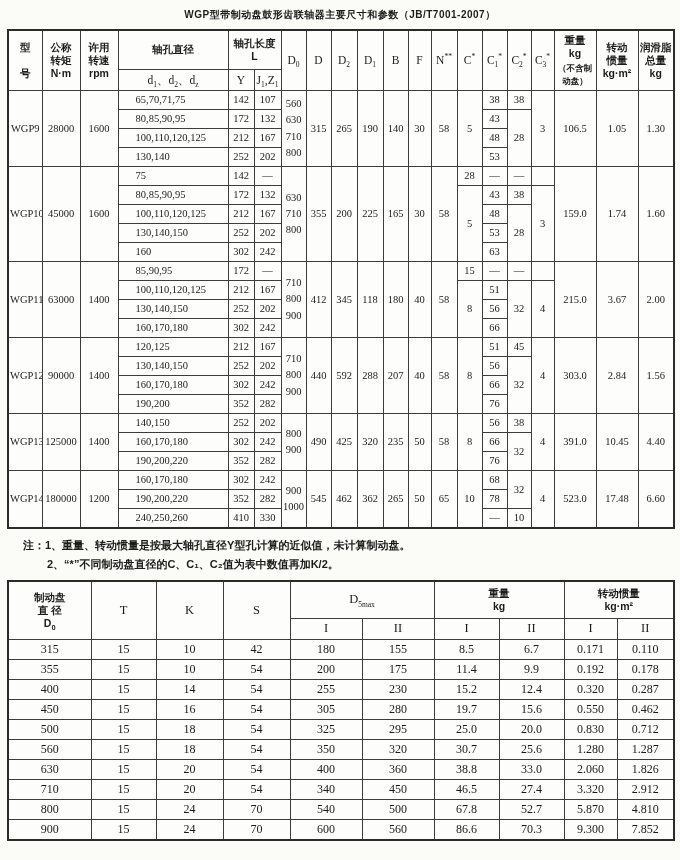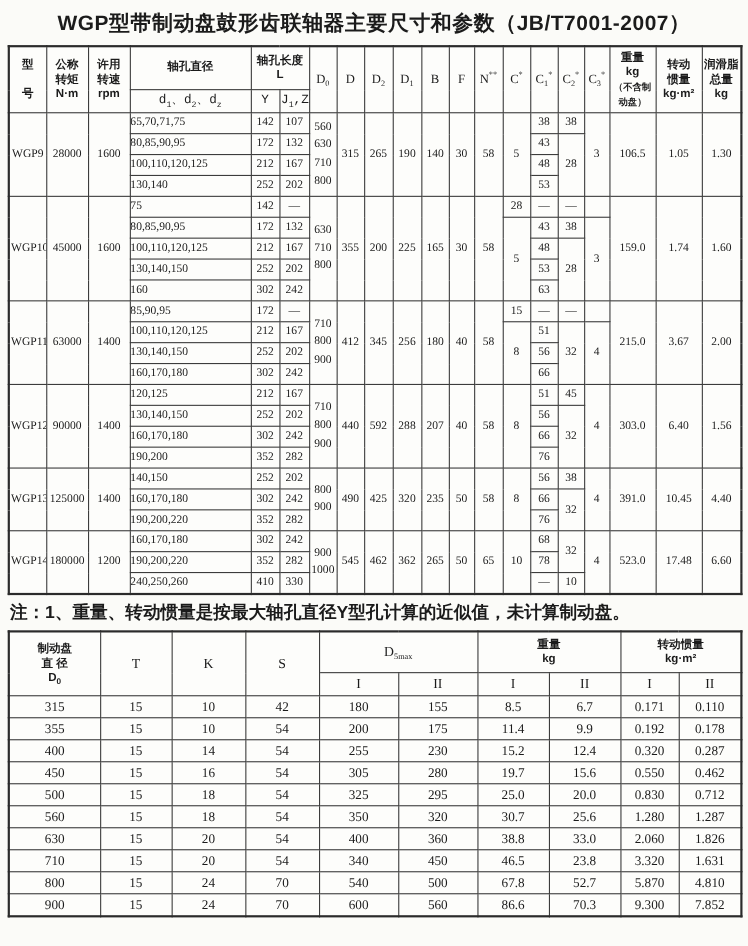--- a/index.html
+++ b/index.html
@@ -6,21 +6,21 @@
   body{
     width:680px;height:860px;
     background:#fbfbf8;
     color:#1b1b1b;
     font-family:"Liberation Serif","DejaVu Serif",serif;
   }
   .page{padding:5px 7px 0 7px;}
   .title{
     font-family:"Liberation Sans","DejaVu Sans",sans-serif;
     font-weight:bold;
-    font-size:19px;
+    font-size:10px;
     text-align:center;
     margin:3px 0 7px 0;
     letter-spacing:0.5px;
   }
   table{border-collapse:collapse;table-layout:fixed;width:666px;background:#fdfdfb;}
   #t1,#t2{border:2px solid #2b2b2b;}
   th,td{
     border:1px solid #3c3c3c;
     text-align:center;
     vertical-align:middle;
@@ -37,28 +37,28 @@
   th.sym{
     font-family:"Liberation Serif","DejaVu Serif",serif;
     font-weight:normal;
     font-size:11.5px;
   }
   sub{font-size:7.5px;line-height:0;}
   sup{font-size:7.5px;line-height:0;}
   .sm{font-size:8.5px;}
   #t1 td{font-size:10.5px;height:18px;line-height:1.05;}
   #t1 thead tr:first-child th{height:38px;}
-  #t1 thead tr:last-child th{height:20px;font-family:Liberation Mono, monospace;}
-  #t1 td.bore{text-align:left;padding-left:0;}
+  #t1 thead tr:last-child th{height:20px;}
+  #t1 td.bore{text-align:left;padding-left:17px;}
   #t1 td.stack{white-space:pre-line;line-height:1.55;}
   .notes{
     font-family:"Liberation Sans","DejaVu Sans",sans-serif;
     font-weight:bold;
-    font-size:16px;
-    margin:7px 0 6px 2px;
+    font-size:11px;
+    margin:7px 0 6px 16px;
     line-height:19px;
   }
   .notes .cont{padding-left:24px;}
   #t2 td{font-size:12px;height:19px;}
   #t2 thead tr:first-child th{height:36px;}
   #t2 thead tr:last-child th{height:20px;}
   #t2 th.sym{font-size:12.5px;}
 </style>
 </head>
 <body>
@@ -234,21 +234,21 @@
           <td rowspan="4">63000</td>
           <td rowspan="4">1400</td>
           <td class="bore">85,90,95</td>
           <td>172</td>
           <td>—</td>
           <td rowspan="4" class="stack">710
 800
 900</td>
           <td rowspan="4">412</td>
           <td rowspan="4">345</td>
-          <td rowspan="4">256</td>
+          <td rowspan="4">118</td>
           <td rowspan="4">180</td>
           <td rowspan="4">40</td>
           <td rowspan="4">58</td>
           <td>15</td>
           <td>—</td>
           <td>—</td>
           <td></td>
           <td rowspan="4">215.0</td>
           <td rowspan="4">3.67</td>
           <td rowspan="4">2.00</td>
@@ -288,21 +288,21 @@
           <td rowspan="4">592</td>
           <td rowspan="4">288</td>
           <td rowspan="4">207</td>
           <td rowspan="4">40</td>
           <td rowspan="4">58</td>
           <td rowspan="4">8</td>
           <td>51</td>
           <td>45</td>
           <td rowspan="4">4</td>
           <td rowspan="4">303.0</td>
-          <td rowspan="4">6.40</td>
+          <td rowspan="4">2.84</td>
           <td rowspan="4">1.56</td>
         </tr>
         <tr>
           <td class="bore">130,140,150</td>
           <td>252</td>
           <td>202</td>
           <td>56</td>
           <td rowspan="3">32</td>
         </tr>
         <tr>
@@ -387,20 +387,21 @@
           <td>410</td>
           <td>330</td>
           <td>—</td>
           <td>10</td>
         </tr>
       </tbody>
     </table>
 
   <div class="notes">
     <div>注：1、重量、转动惯量是按最大轴孔直径Y型孔计算的近似值，未计算制动盘。</div>
+    <div class="cont">2、“*”不同制动盘直径的C、C₁、C₂值为表中数值再加K/2。</div>
   </div>
 
   <table id="t2">
     <colgroup>
       <col style="width:83px">
         <col style="width:65px">
         <col style="width:67px">
       <col style="width:67px">
         <col style="width:72px">
         <col style="width:72px">
@@ -518,23 +519,23 @@
           <td>1.826</td>
         </tr>
         <tr>
           <td>710</td>
           <td>15</td>
           <td>20</td>
           <td>54</td>
           <td>340</td>
           <td>450</td>
           <td>46.5</td>
-          <td>23.8</td>
+          <td>27.4</td>
           <td>3.320</td>
-          <td>1.631</td>
+          <td>2.912</td>
         </tr>
         <tr>
           <td>800</td>
           <td>15</td>
           <td>24</td>
           <td>70</td>
           <td>540</td>
           <td>500</td>
           <td>67.8</td>
           <td>52.7</td>

